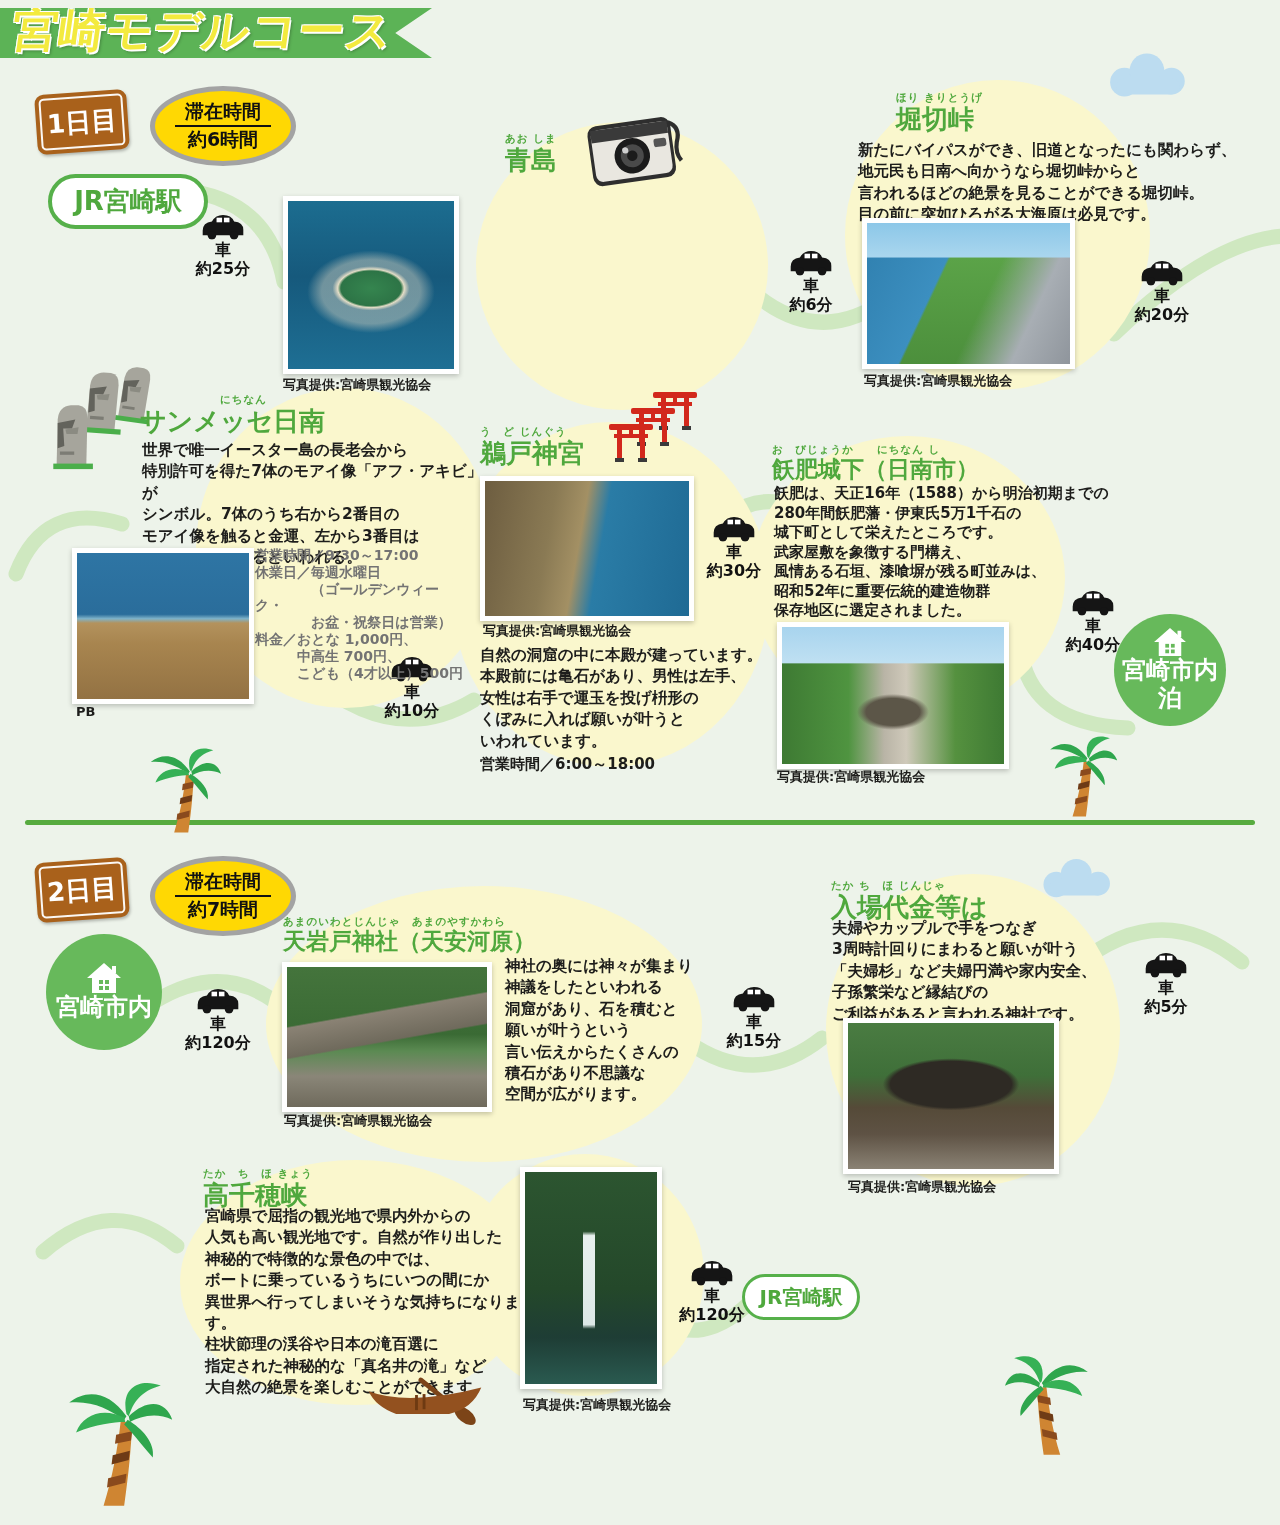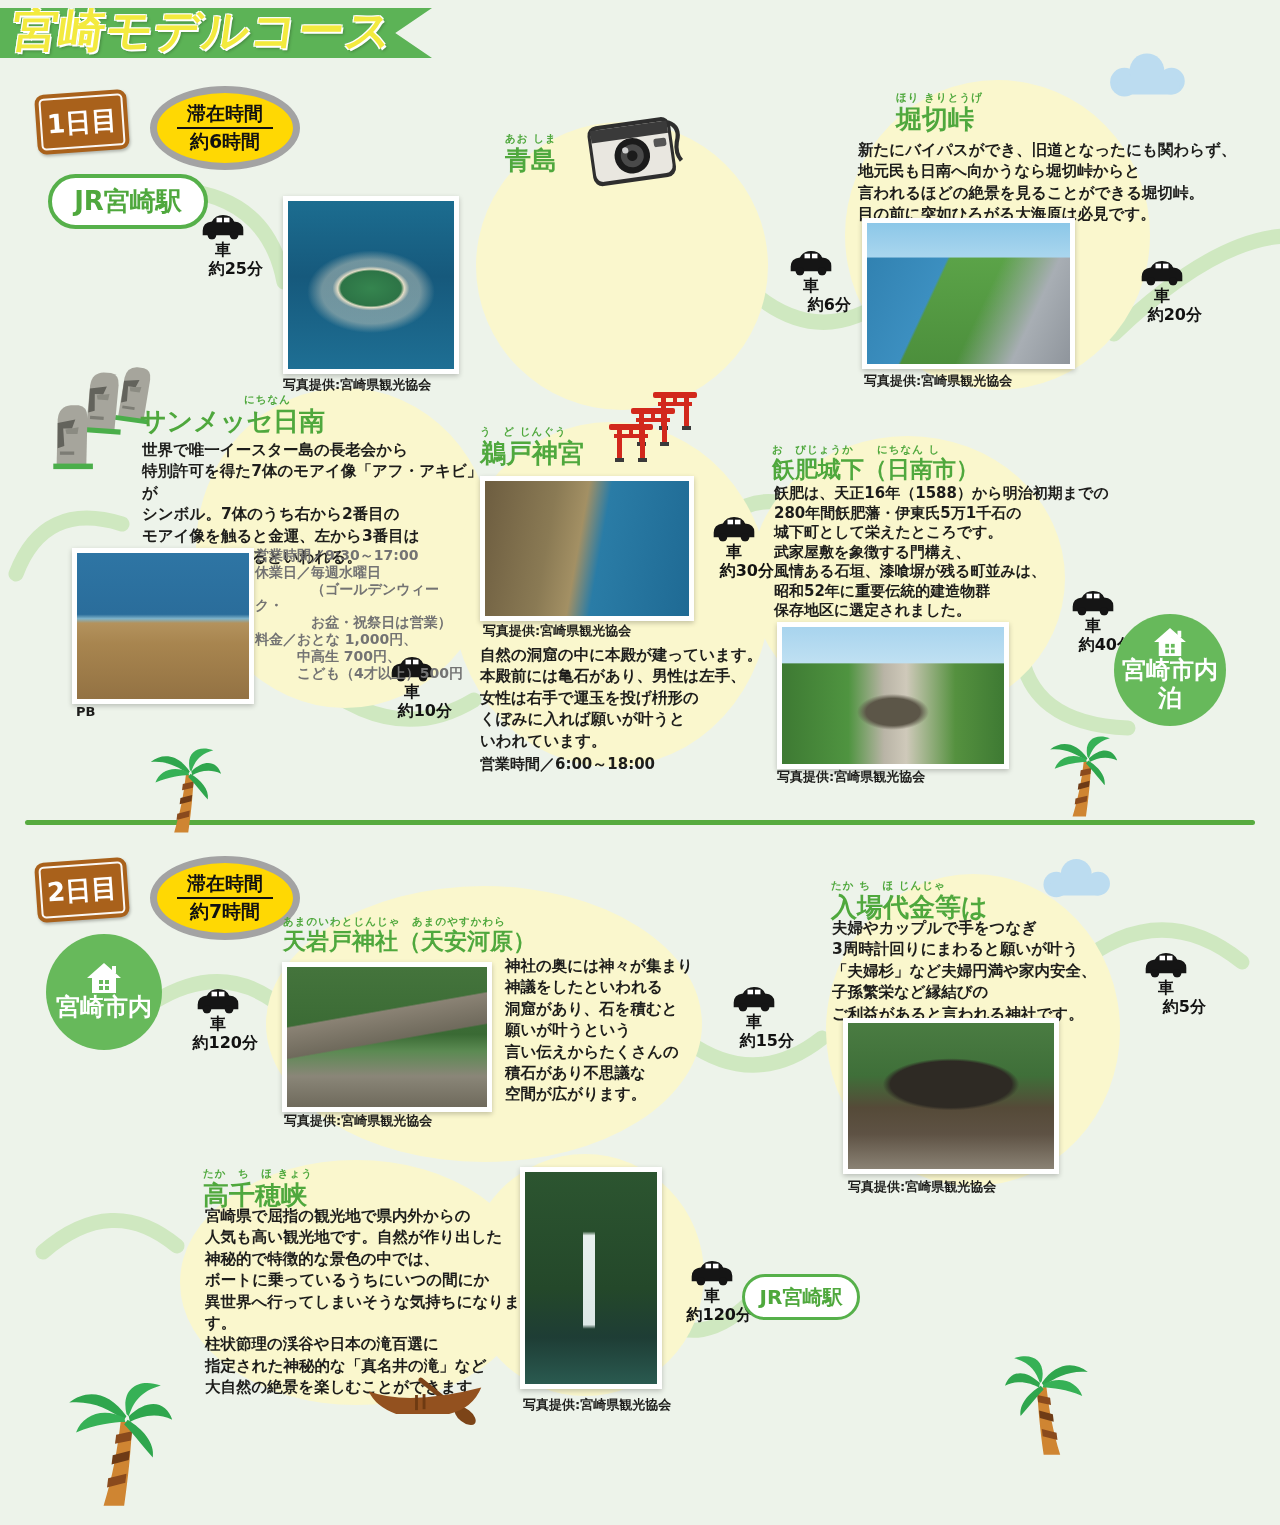--- a/index.html
+++ b/index.html
@@ -10,21 +10,21 @@
   .ribbon{position:absolute;left:0;top:8px;width:432px;height:50px;background:#5cb356;
           clip-path:polygon(0 0,100% 0,91.5% 50%,100% 100%,0 100%);}
   .ribbon .t{position:absolute;left:12px;top:-8px;font-size:46px;letter-spacing:1px;color:#f3ea3e;
           transform:skewX(-8deg);
           text-shadow:2px 2px 0 #ffffff,-1px -1px 0 #ffffff,1px -1px 0 #ffffff,-1px 1px 0 #ffffff,3px 3px 3px rgba(0,0,0,.25);}
   
   .badge{position:absolute;width:92px;height:60px;background:#a9611b;border-radius:9px;transform:rotate(-4deg);
          display:flex;align-items:center;justify-content:center;color:#fff;font-size:26px;box-shadow:1px 2px 3px rgba(0,0,0,.25);}
   .badge::after{content:"";position:absolute;inset:4px;border:2px solid rgba(255,255,255,.95);border-radius:5px;}
   
-  .oval{position:absolute;width:136px;height:70px;background:#ffd803;border:7px solid #a3a3a3;border-radius:50%;
+  .oval{position:absolute;width:136px;height:70px;background:#ffd803;border:5px solid #a3a3a3;border-radius:50%;
         display:flex;flex-direction:column;align-items:center;justify-content:center;}
   .oval .l{font-size:19px;line-height:1.25;color:#111;}
   .oval .rule{width:96px;height:2px;background:#111;margin:1px 0;}
   
   .pill{position:absolute;background:#fff;border:4px solid #56b04a;border-radius:28px;color:#4fa83d;
         display:flex;align-items:center;justify-content:center;}
   
   .stop-circle{position:absolute;background:#67b95b;border-radius:50%;color:#fff;
         display:flex;flex-direction:column;align-items:center;justify-content:center;text-align:center;}
   .stop-circle .t1{font-size:24px;line-height:1.15;}
@@ -39,21 +39,21 @@
   .spot-title{font-size:26px;color:#4fa83d;line-height:1.08;margin-top:2px;white-space:nowrap;}
   .spot-title.small{font-size:23px;}
   .desc{position:absolute;font-size:15.5px;line-height:1.38;white-space:pre-line;color:#1d1d1b;}
   .desc.tight{font-size:15px;line-height:1.3;}
   .details{position:absolute;font-size:14px;line-height:1.2;white-space:pre-line;color:#737373;}
   .hours{position:absolute;font-size:15px;color:#1d1d1b;white-space:nowrap;text-align:right;}
   
   .car-block{position:absolute;width:80px;text-align:center;color:#111;}
   .car-block svg{display:block;margin:0 auto;}
   .car-block .mode{font-size:16px;line-height:1.15;margin-top:1px;}
-  .car-block .time{font-size:16px;line-height:1.2;white-space:nowrap;text-align:right;}
+  .car-block .time{font-size:16px;line-height:1.2;white-space:nowrap;}
   
   .divider{position:absolute;left:25px;top:820px;width:1230px;height:5px;background:#57ab3f;border-radius:3px;}
   
   .disclaimer{position:absolute;left:8px;top:1478px;width:1266px;font-size:13.5px;line-height:1.65;color:#161616;}
   .icon{position:absolute;}
   svg{overflow:visible;}
 </style>
 </head>
 <body>
 
@@ -254,21 +254,21 @@
         </g>
       <g transform="translate(38,8) scale(1.05) rotate(4)">
           <use href="#sym-moai" width="40" height="62"></use>
         </g>
       <g transform="translate(4,42) scale(1.1)">
           <use href="#sym-moai" width="40" height="62"></use>
         </g>
     </svg>
   </div>
   <div class="spot-head" style="left:140px;top:394px">
-    <div class="furi" style="margin-left:104px">にちなん</div>
+    <div class="furi" style="margin-left:80px">にちなん</div>
     <div class="spot-title">サンメッセ日南</div>
   </div>
   <div class="desc" style="left:142px;top:440px;width:345px">世界で唯一イースター島の長老会から
 特別許可を得た7体のモアイ像「アフ・アキビ」が
 シンボル。7体のうち右から2番目の
 モアイ像を触ると金運、左から3番目は
 恋愛運が上昇するといわれる。</div>
   <div class="details" style="left:255px;top:547px;width:210px">営業時間／9:30～17:00
 休業日／毎週水曜日
 　　　　（ゴールデンウィーク・

